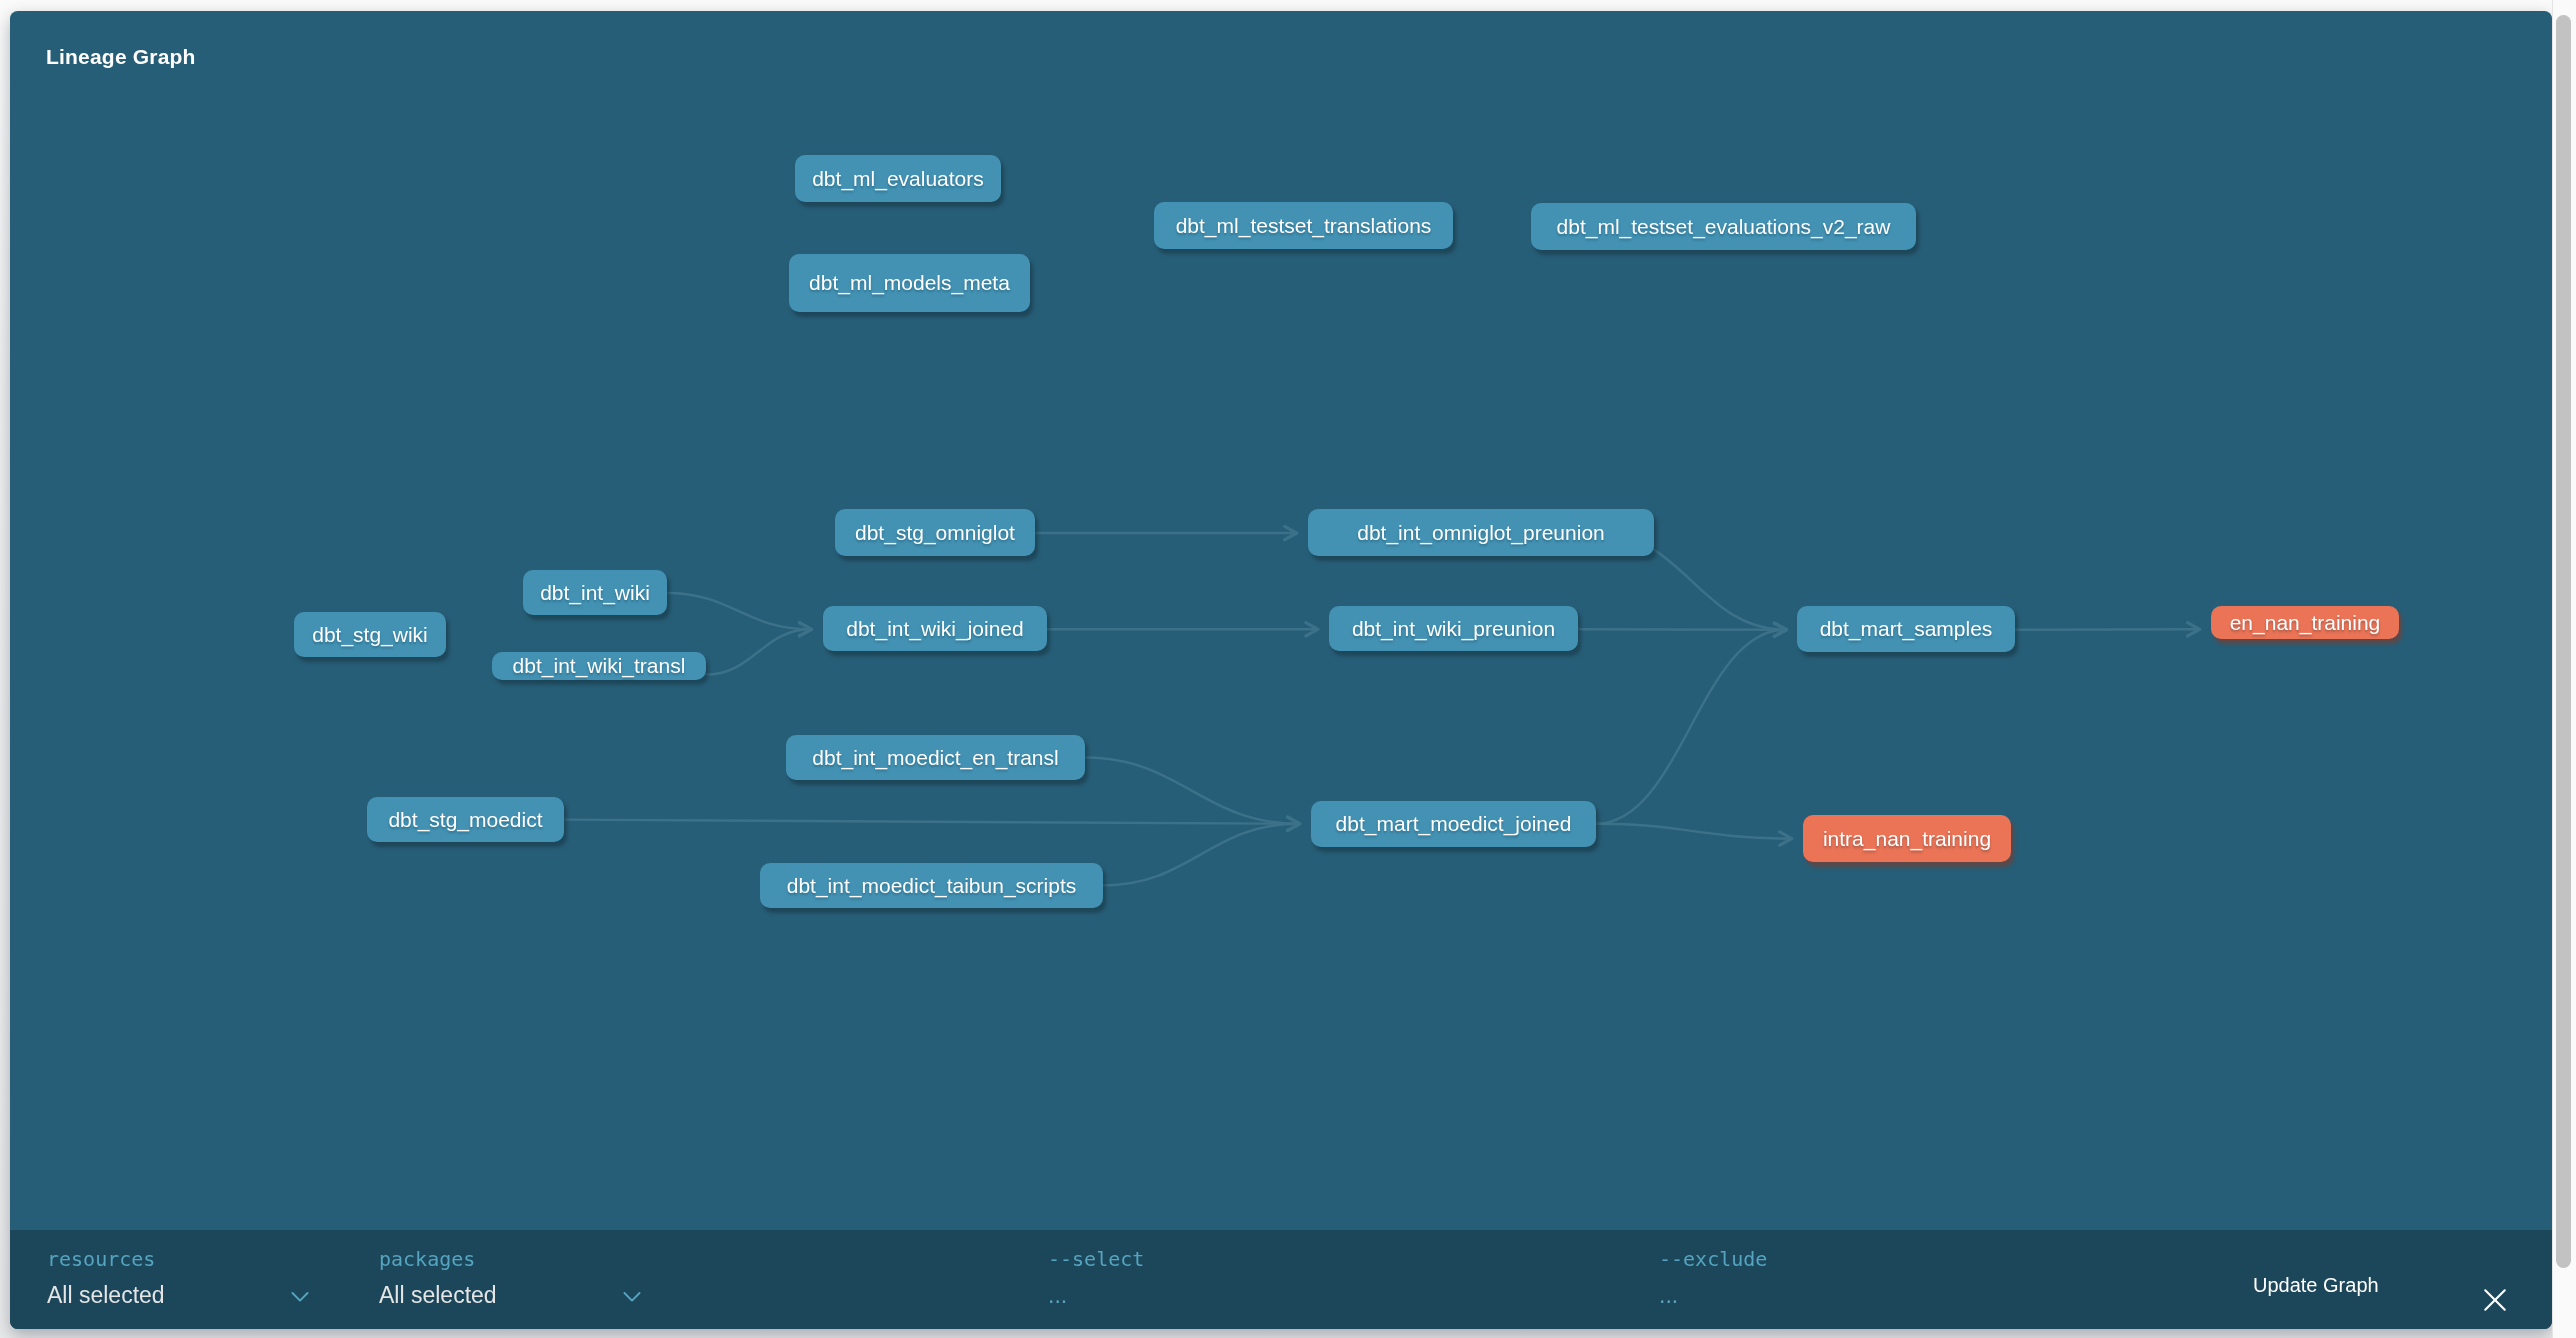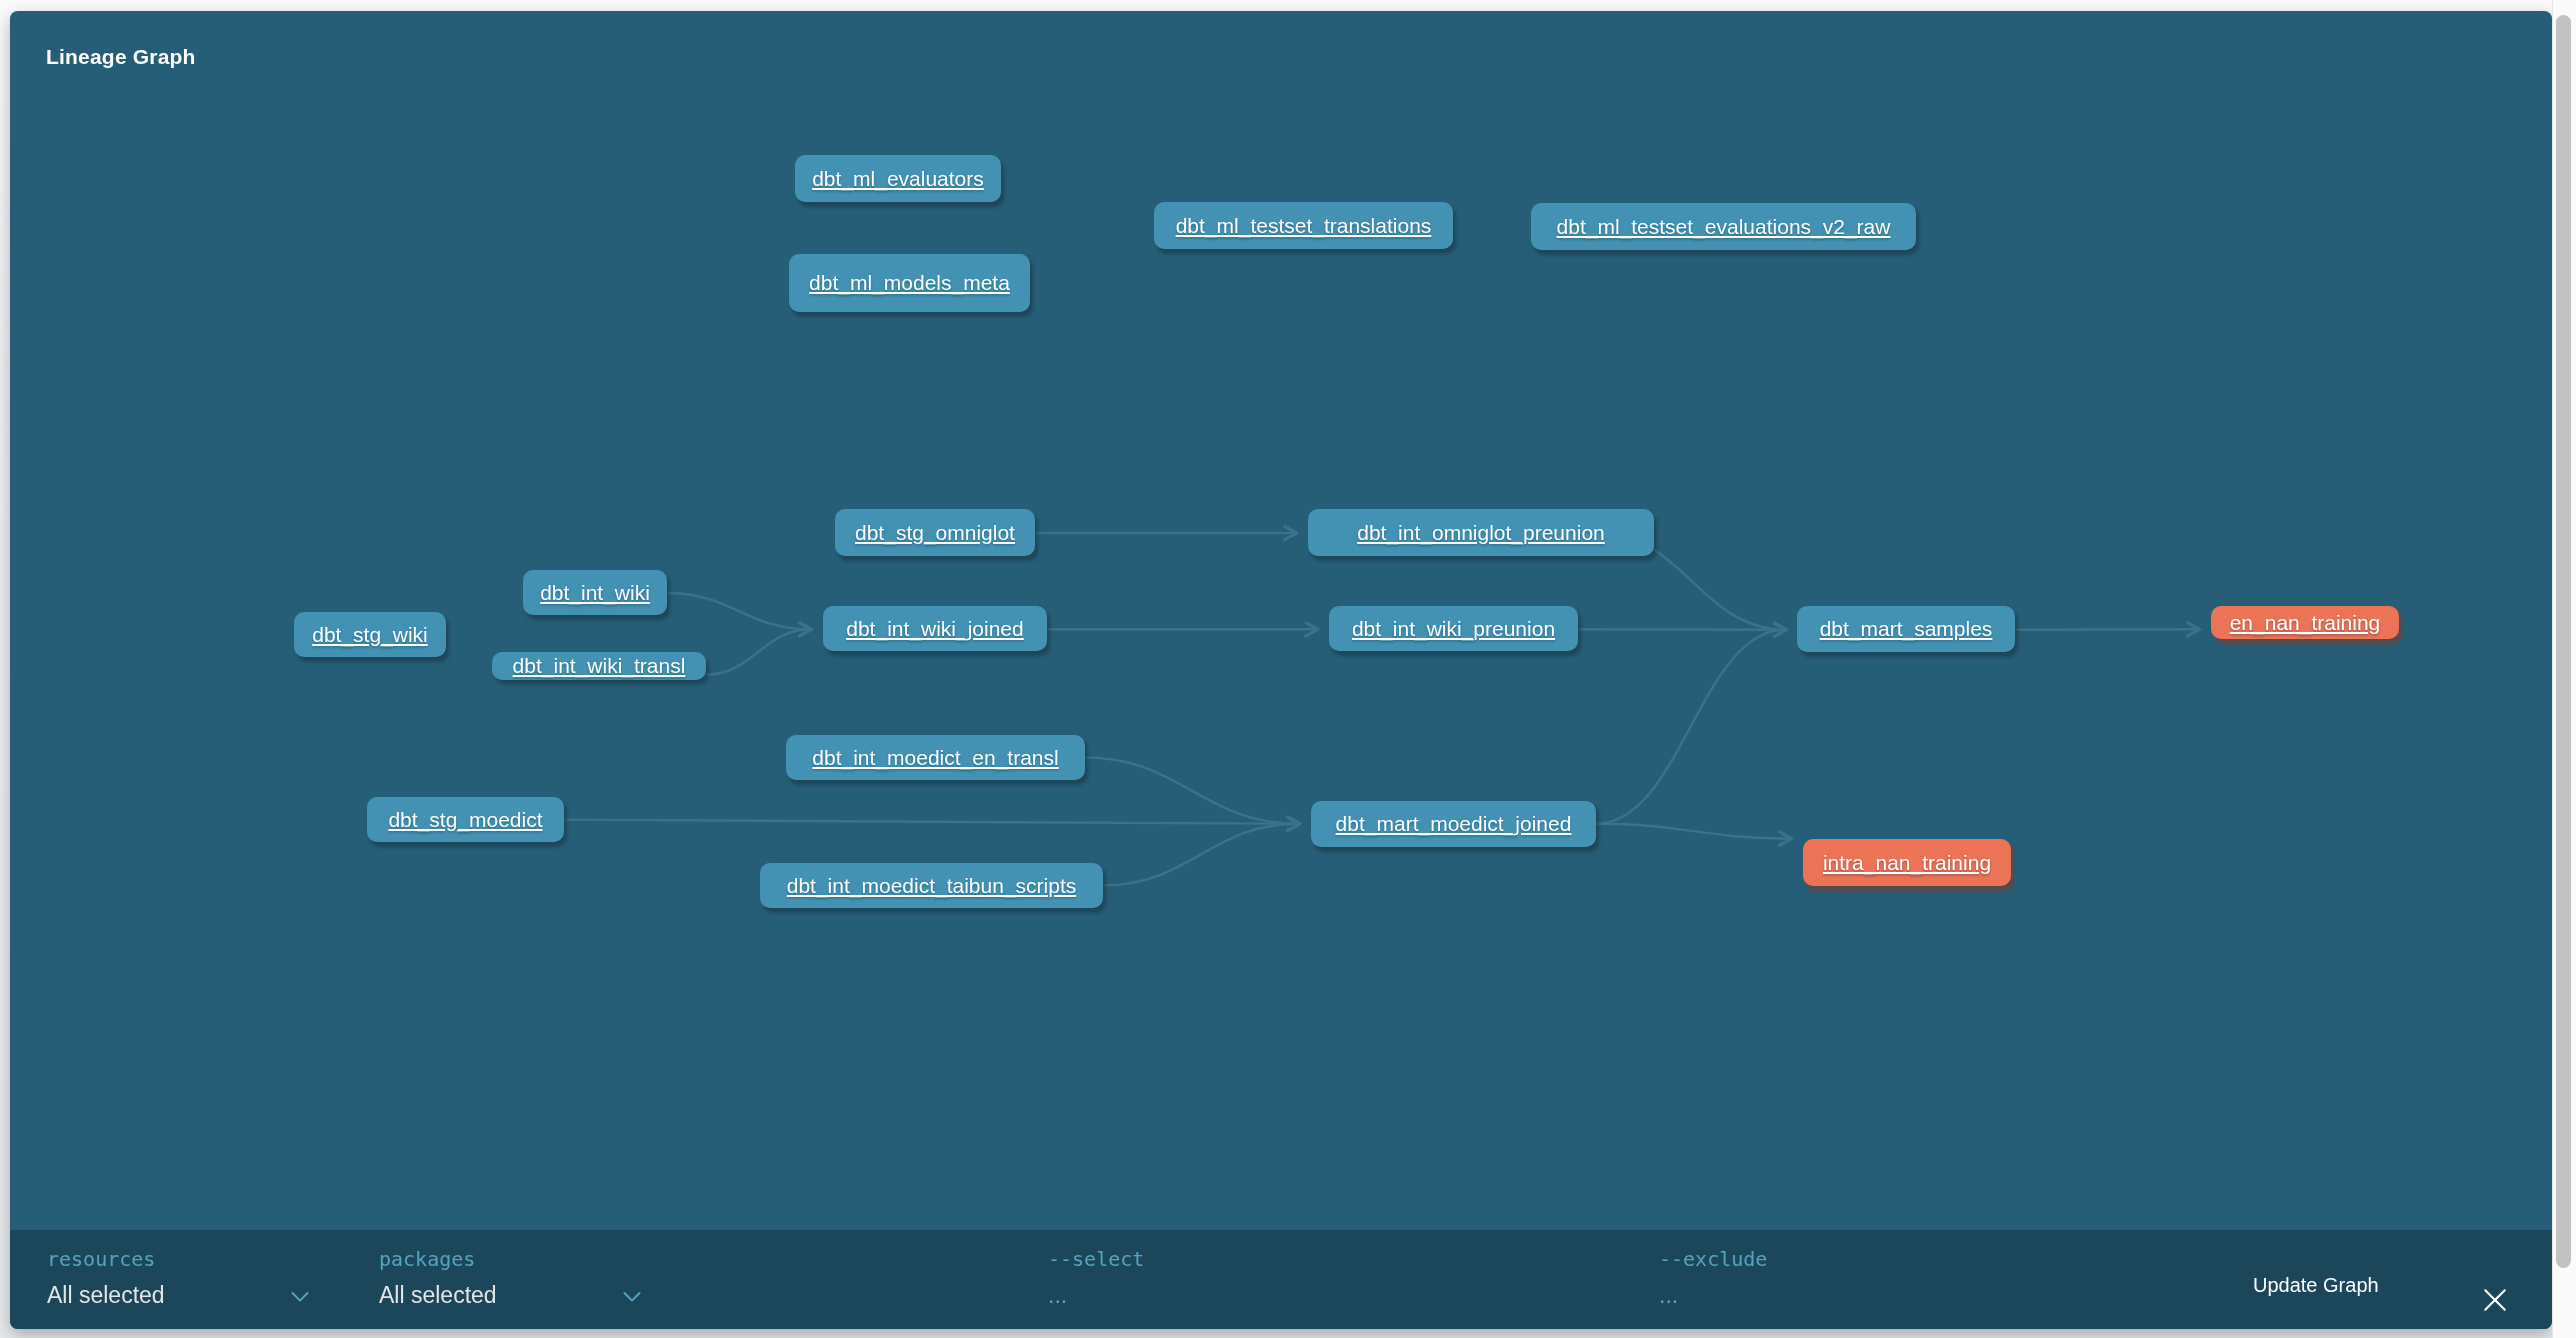--- a/index.html
+++ b/index.html
@@ -63,21 +63,20 @@
     box-sizing: border-box;
     background: #4392B4;
     color: #ffffff;
     font-size: 21px;
     white-space: nowrap;
     border-radius: 10px;
     box-shadow: 3px 4.5px 3.8px rgba(22, 51, 66, 0.55);
     text-shadow: 0 1.5px 2.3px rgba(12, 45, 60, 0.35);
     cursor: pointer;
     z-index: 3;
-    text-decoration: underline;
   }
   .node.exposure {
     background: #EB7356;
     box-shadow: 3px 4.5px 3.8px rgba(135, 55, 35, 0.55);
   }
 
   
   .toolbar {
     position: absolute;
     left: 10px;
@@ -208,21 +207,21 @@
     <div class="node" style="left: 294px; top: 612px; width: 152px; height: 45px;">dbt_stg_wiki</div>
     <div class="node" style="left: 492px; top: 652px; width: 214px; height: 28px;">dbt_int_wiki_transl</div>
     <div class="node" style="left: 823px; top: 606px; width: 224px; height: 45px;">dbt_int_wiki_joined</div>
     <div class="node" style="left: 1329px; top: 606px; width: 249px; height: 45px;">dbt_int_wiki_preunion</div>
     <div class="node" style="left: 1797px; top: 606px; width: 218px; height: 46px;">dbt_mart_samples</div>
     <div class="node exposure" style="left: 2211px; top: 606px; width: 188px; height: 33px; text-align: right;">en_nan_training</div>
     <div class="node" style="left: 786px; top: 735px; width: 299px; height: 45px;">dbt_int_moedict_en_transl</div>
     <div class="node" style="left: 367px; top: 797px; width: 197px; height: 45px;">dbt_stg_moedict</div>
     <div class="node" style="left: 760px; top: 863px; width: 343px; height: 45px;">dbt_int_moedict_taibun_scripts</div>
     <div class="node" style="left: 1311px; top: 801px; width: 285px; height: 46px;">dbt_mart_moedict_joined</div>
-    <div class="node exposure" style="left: 1803px; top: 815px; width: 208px; height: 47px; margin-top: 24px;">intra_nan_training</div>
+    <div class="node exposure" style="left: 1803px; top: 815px; width: 208px; height: 47px;">intra_nan_training</div>
   </div>
 
 <div class="toolbar">
 
   <div class="filter" style="left:37px">
     <div class="filter-label">resources</div>
     <div class="filter-value-row">
       <span class="filter-value">All selected</span>
       <svg class="chevron" width="20" height="13.6" viewBox="0 0 26 18">
         <polyline points="3,4 13,14 23,4" fill="none" stroke="#55A4C0" stroke-width="2.6" stroke-linecap="round" stroke-linejoin="round"></polyline>

